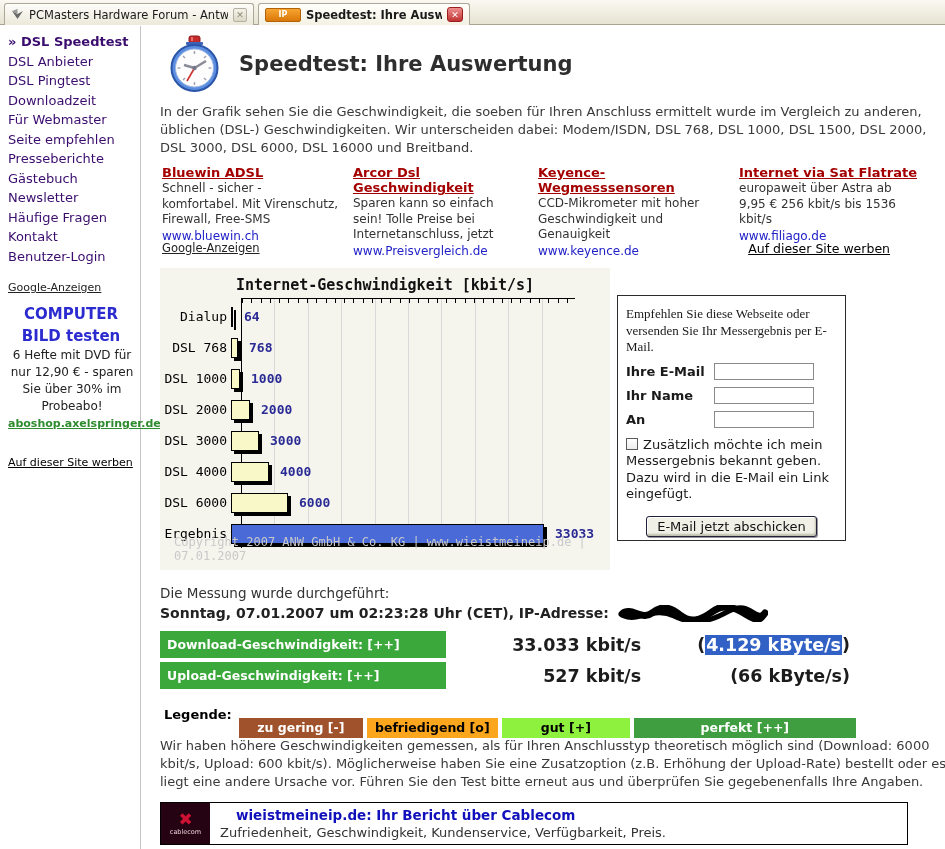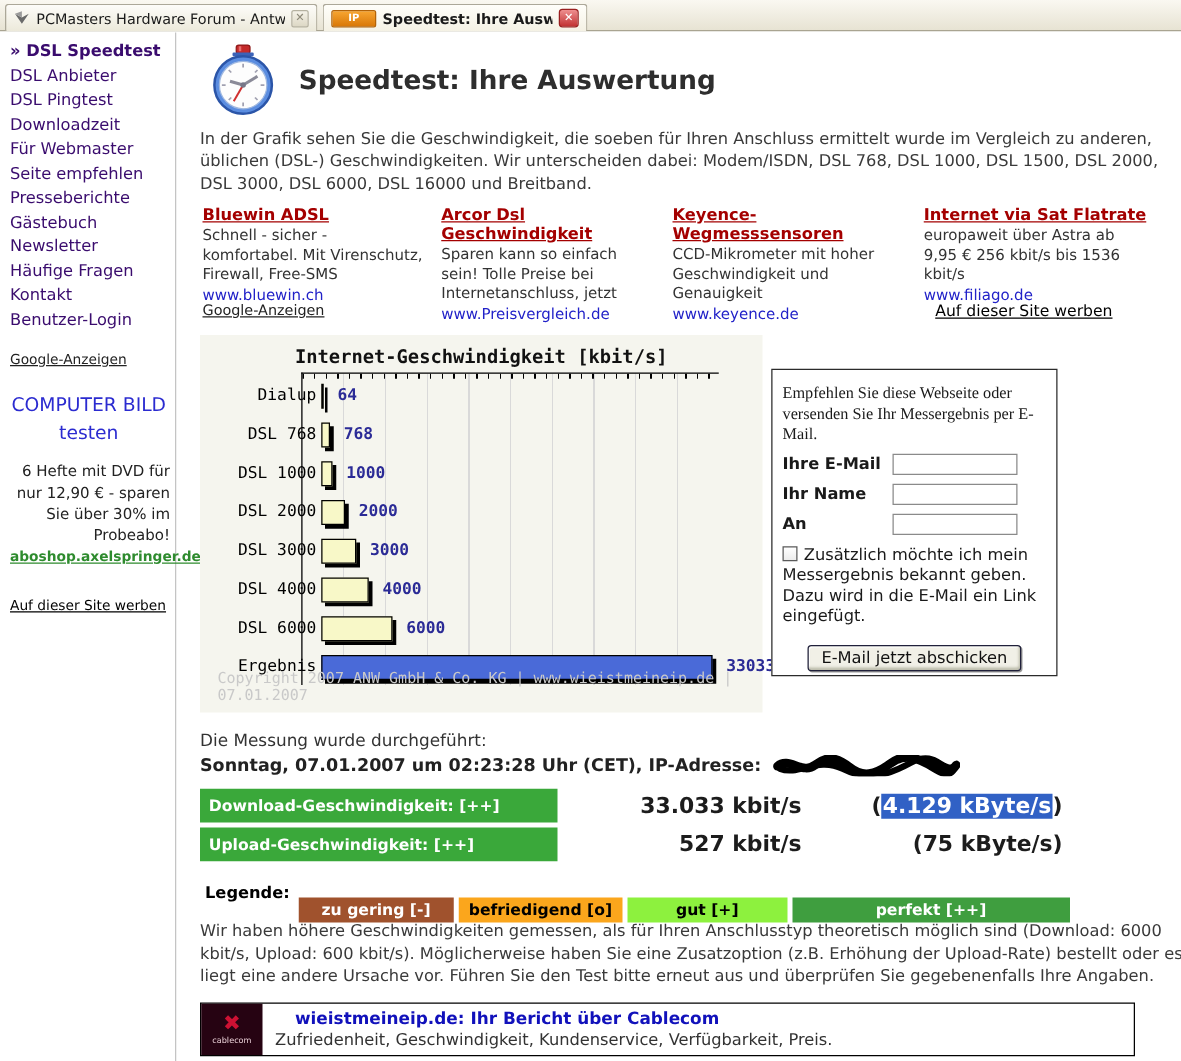--- a/index.html
+++ b/index.html
@@ -25,22 +25,22 @@
   .close-red { width:16px; height:15px; flex:none; border:1px solid #9A2020; border-radius:3px;
             background:linear-gradient(#EE8F8F,#C23232); color:#fff; font-size:9px; font-weight:bold;
             display:flex; align-items:center; justify-content:center; }
 
   
   .sidebar { position:absolute; top:26px; left:0; width:141px; bottom:0;
              border-right:1px solid #C4C4C4; padding:6px 4px 0 8px; }
   .sb-item { font-size:13px; color:#3A0C6E; line-height:19.5px; cursor:pointer; }
   .sb-item.active { font-weight:bold; }
   .sb-google { margin-top:15px; font-size:11px; color:#222; text-decoration:underline; cursor:pointer; display:inline-block; }
-  .sb-ad-title { margin-top:18px; text-align:center; color:#2B2BD0; font-weight:normal; font-size:15px; line-height:22px; width:126px; cursor:pointer; }
-  .sb-ad-body { margin-top:12px; text-align:right; font-size:12px; line-height:17px; color:#222; width:128px; }
+  .sb-ad-title { margin-top:8px; text-align:center; color:#2B2BD0; font-weight:bold; font-size:15px; line-height:22px; width:126px; cursor:pointer; }
+  .sb-ad-body { text-align:center; font-size:12px; line-height:17px; color:#222; width:128px; }
   .sb-ad-link { margin-top:2px; text-align:center; font-size:11px; font-weight:bold; color:#2E8B2E; text-decoration:underline; width:128px; cursor:pointer; }
   .sb-advert { margin-top:26px; font-size:11px; color:#000; text-decoration:underline; cursor:pointer; display:inline-block; }
 
   
   .main-header { position:absolute; left:167px; top:35px; display:flex; align-items:center; gap:17px; }
   .page-title { font-size:21px; font-weight:bold; color:#2e2e2e; }
 
   .intro { position:absolute; left:160px; top:103px; width:788px; font-size:13px; line-height:18px; color:#3A3A3A; }
 
   
@@ -58,21 +58,21 @@
   .chart-panel { position:absolute; left:160px; top:268px; width:450px; height:302px; background:#F5F5EE; }
   .chart-title { text-align:center; font-family:"DejaVu Sans Mono",monospace; font-weight:bold;
                  font-size:15px; color:#111; padding-top:8px; }
   .plot-bg { position:absolute; left:81px; top:30px; width:334px; height:250px;
              border-top:1px solid #000; border-left:1px solid #000;
              background-image:repeating-linear-gradient(to right, transparent 0px, transparent 32.4px, #D9D9D9 32.4px, #D9D9D9 33.4px); }
   .ticks { position:absolute; left:82px; top:31px; width:333px; height:4px;
            background:repeating-linear-gradient(to right, #000 0 1px, transparent 1px 9.28px); }
   .chart-rows { position:absolute; left:0; top:33px; width:450px; }
   .c-row { display:flex; align-items:center; height:31px; }
-  .c-label { width:97px; text-align:right; font-family:"DejaVu Sans Mono",monospace; font-size:13px; color:#000; padding-right:4px; flex:none; }
+  .c-label { width:71px; text-align:right; font-family:"DejaVu Sans Mono",monospace; font-size:13px; color:#000; padding-right:4px; flex:none; }
   .c-bar { height:20px; border:1px solid #000; box-shadow:3px 3px 0 #000; flex:none; }
   .c-val { font-family:"DejaVu Sans Mono",monospace; font-weight:bold; font-size:13px; color:#2B2B96; margin-left:11px; }
   .copyright { position:absolute; left:14px; bottom:7px; font-family:"DejaVu Sans Mono",monospace; font-size:12px; color:#C9C9C9; }
 
   
   .email-form { position:absolute; left:617px; top:295px; width:229px; height:246px;
                 border:1px solid #2B2B2B; background:#fff; padding:10px 8px 0 8px; font-size:13px; color:#1a1a1a; }
   .ef-intro { line-height:16.5px;font-family:Liberation Serif, serif; }
   .ef-row { display:flex; align-items:center; margin-top:7px; }
   .ef-label { font-weight:bold; width:88px; flex:none; font-size:13px; }
@@ -297,21 +297,21 @@
 
 <div class="results">
   <div class="r-row">
     <div class="r-green" style="background: rgb(58, 168, 58);">Download-Geschwindigkeit: [++]</div>
     <div class="r-kbit">33.033 kbit/s</div>
     <div class="r-kbyte"><span>(</span><span class="selected" style="background: rgb(49, 97, 197);">4.129 kByte/s</span><span>)</span></div>
   </div>
   <div class="r-row">
     <div class="r-green" style="background: rgb(58, 168, 58);">Upload-Geschwindigkeit: [++]</div>
     <div class="r-kbit">527 kbit/s</div>
-    <div class="r-kbyte">(75 kByte/s)</div>
+    <div class="r-kbyte">(66 kByte/s)</div>
   </div>
 </div>
 
 <div class="legend">
   <span class="legend-label">Legende:</span>
   <span id="legend-items" style="display:flex;margin-top:27px;">
       <div class="lg-item" style="background: rgb(160, 82, 45); color: rgb(255, 255, 255); width: 124px;">zu gering [-]</div>
       <div class="lg-item" style="background: rgb(251, 166, 28); color: rgb(0, 0, 0); width: 131px;">befriedigend [o]</div>
       <div class="lg-item" style="background: rgb(141, 241, 62); color: rgb(0, 0, 0); width: 128px;">gut [+]</div>
       <div class="lg-item" style="background: rgb(63, 158, 63); color: rgb(255, 255, 255); width: 222px;">perfekt [++]</div>

